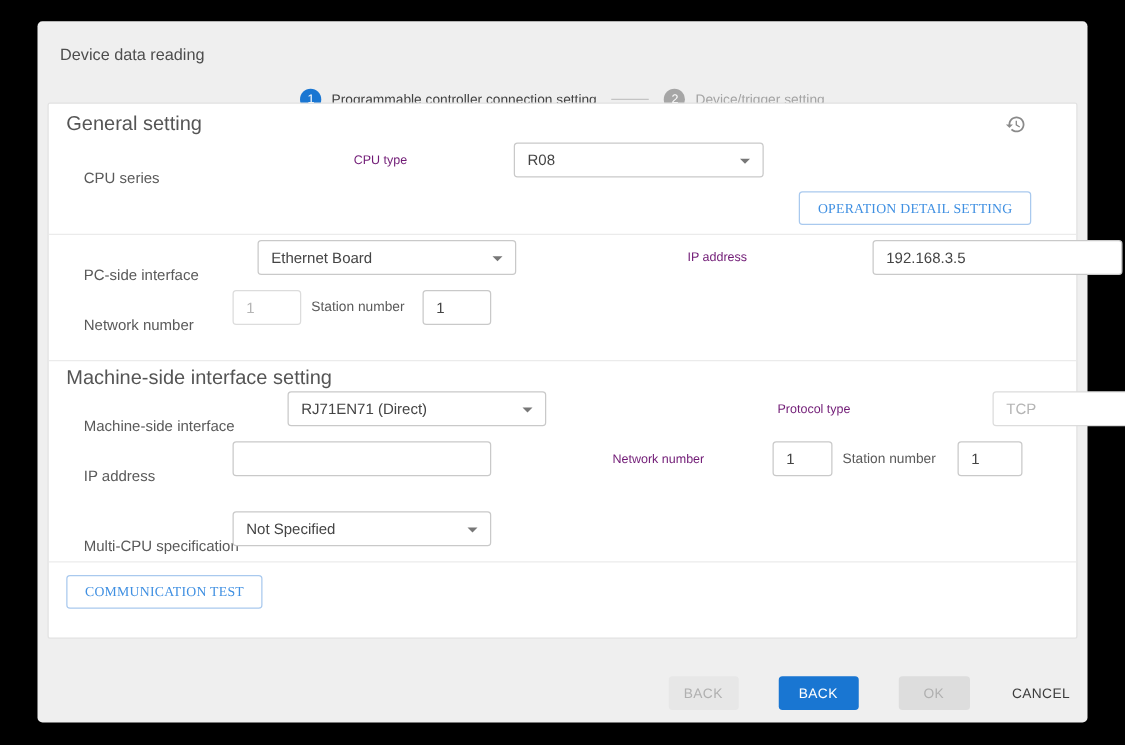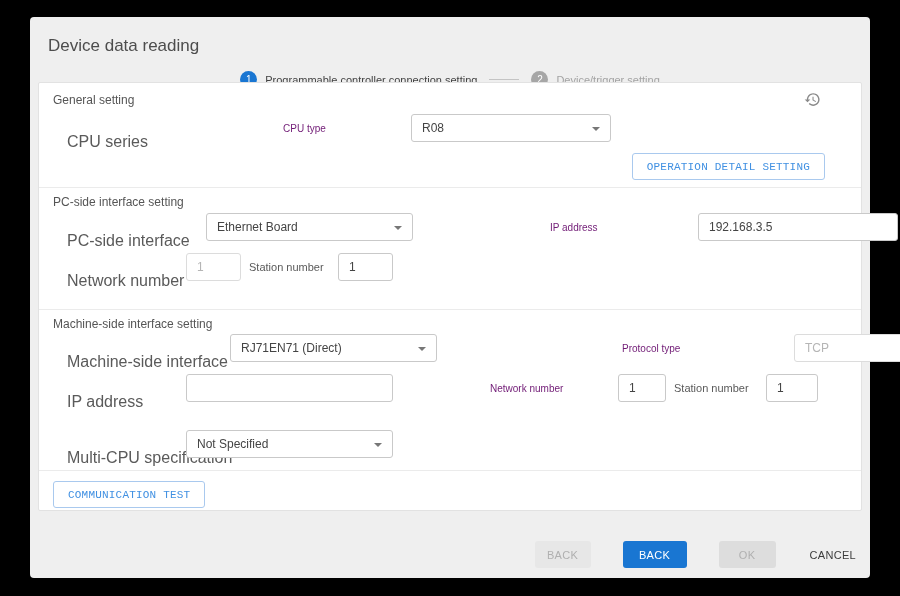--- a/index.html
+++ b/index.html
@@ -1,44 +1,44 @@
 <!DOCTYPE html>
 <html><head>
 <meta charset="utf-8">
 <style>
   * { margin:0; padding:0; box-sizing:border-box; }
   html,body { width:900px; height:596px; background:#000; font-family:"Liberation Sans", sans-serif; overflow:hidden; }
 
   .dialog { position:absolute; left:30px; top:17px; width:840px; height:561px;
             background:#efefef; border-radius:4px; }
 
-  .dialog-title { position:absolute; left:18px; top:19px; font-size:17px; color:#4d4d4d; }
+  .dialog-title { position:absolute; left:18px; top:19px; font-size:13px; color:#4d4d4d; }
 
   
   .stepper { position:absolute; top:54px; left:0; right:0; display:flex;
              justify-content:center; align-items:center; }
   .step { display:flex; align-items:center; }
   .step-circle { width:17px; height:17px; border-radius:50%; color:#fff; font-size:10px;
                  display:flex; align-items:center; justify-content:center; margin-right:8px; }
   .step.active .step-circle { background:#1976d2; }
   .step.inactive .step-circle { background:#a6a6a6; }
   .step-label { font-size:11px; }
   .step.active .step-label { color:#424242; }
   .step.inactive .step-label { color:#a3a3a3; }
   .step-connector { width:30px; height:1px; background:#c4c4c4; margin:0 12px; }
 
   
   .panel { position:absolute; left:8px; top:65px; width:824px; height:429px;
            background:#fff; border:1px solid #e2e2e2; border-radius:2px; }
 
-  .section-header { margin:0 0 0 14px; font-size:12px; color:#555; height:14px; line-height:14px; }
+  .section-header { margin:0 0 0 14px; font-size:16px; color:#555; height:14px; line-height:14px; }
   .divider { border-top:1px solid #ebebeb; width:100%; height:0; }
 
   .row { display:flex; align-items:center; height:28px; margin-left:14px; white-space:nowrap; }
-  .lbl1 { width:133px; padding-left:14px; font-size:16px; color:#5a5a5a; flex:none; overflow:visible;margin-top:28px; }
+  .lbl1 { width:133px; padding-left:14px; font-size:12px; color:#5a5a5a; flex:none; overflow:visible;margin-top:28px; }
   .fld-w { width:207px; flex:none; }
   .colgap { width:97px; flex:none; }
   .lbl2 { width:128px; font-size:10px; color:#701a75; flex:none; }
   .fld2-w { width:200px; flex:none; }
 
   .select, .tinput { height:28px; border:1px solid #c9c9c9; border-radius:3px; background:#fff;
             font-size:12px; color:#444; width:100%; }
   .select { position:relative; display:flex; align-items:center; padding-left:10px; cursor:default; }
   .caret { position:absolute; right:10px; top:12px; width:0; height:0;
            border-left:4px solid transparent; border-right:4px solid transparent;
@@ -47,21 +47,21 @@
   .select.disabled .caret { border-top-color:#c6c6c6; }
 
   .tinput { padding:0 10px; font-family:"Liberation Sans", sans-serif; outline:none; }
   .tinput.small { width:55px; flex:none; }
   .tinput.disabled { border-color:#dcdcdc; color:#b5b5b5; }
 
   .inline-lbl { font-size:11px; color:#5a5a5a; margin-left:8px; width:89px; flex:none; }
 
   .btn-outline { background:#fff; border:1px solid #a9c9ee; border-radius:3px; color:#4090e2;
                  font-size:11px; letter-spacing:0.2px; height:27px; padding:0 14px;
-                 font-family:Liberation Mono, monospace; cursor:pointer; }
+                 font-family:Liberation Serif, serif; cursor:pointer; }
 
   .btn-row-right { display:flex; justify-content:flex-end; margin-right:36px; height:27px; }
 
   .history { position:absolute; right:40px; top:8px; width:17px; height:17px; cursor:pointer; }
 
   
   .footer { position:absolute; right:12px; bottom:10px; display:flex; align-items:center; gap:32px; }
   .btn { height:27px; border:none; border-radius:3px; font-size:11px; letter-spacing:0.3px;
          font-family:"Liberation Sans", sans-serif; cursor:pointer; }
   .btn.disabled { color:#b0b0b0; cursor:default; }
@@ -112,21 +112,20 @@
         </div>
       </div>
     </div>
 
     <div class="btn-row-right mt11">
       <button class="btn-outline">OPERATION DETAIL SETTING</button>
     </div>
 
     <div class="divider mt7"></div>
 
-    <div class="section-header mt7">PC-side interface setting</div>
 
     <div class="row mt4">
       <div class="lbl1">PC-side interface</div>
       <div class="fld-w">
         <div class="select">
           <span>Ethernet Board</span>
           <span class="caret"></span>
         </div>
       </div>
       <div class="colgap"></div>

